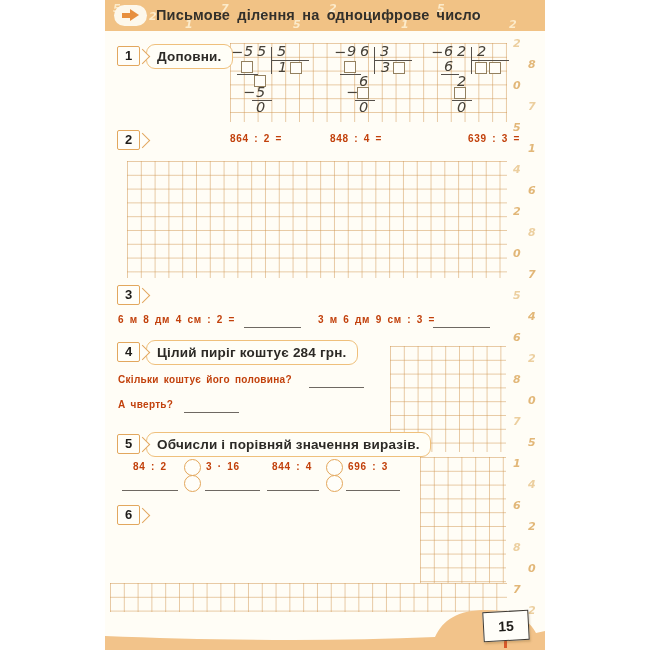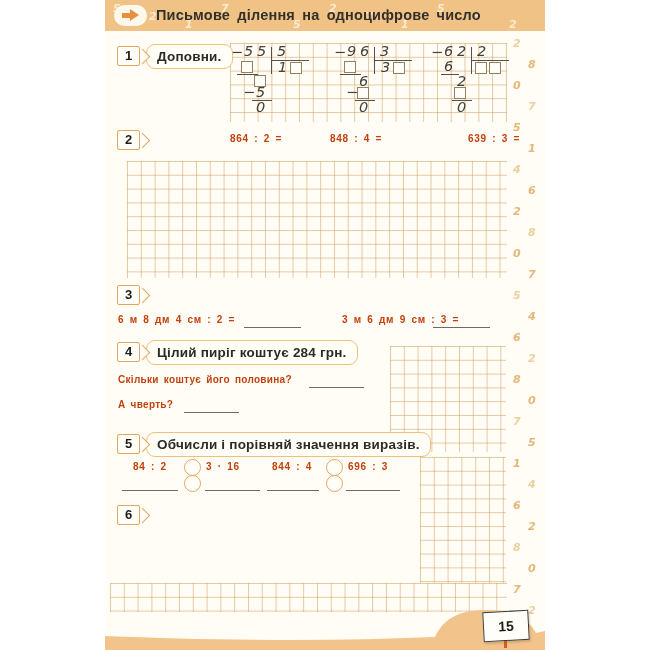--- a/index.html
+++ b/index.html
@@ -186,21 +186,21 @@
   <span class="tag-chev" style="left:32px;top:135px;"></span>
   <span class="tag-num" style="left:12px;top:130px;">2</span>
   <span class="eq" style="left:125px;top:133px;">864 : 2 =</span>
   <span class="eq" style="left:225px;top:133px;">848 : 4 =</span>
   <span class="eq" style="left:335px;top:133px;margin-left:28px;">639 : 3 =</span>
 
   <span class="tag-chev" style="left:32px;top:290px;"></span>
   <span class="tag-num" style="left:12px;top:285px;">3</span>
   <span class="eq" style="left:13px;top:314px;">6 м 8 дм 4 см : 2 =</span>
   <span class="blank" style="left:139px;top:315px;width:57px;"></span>
-  <span class="eq" style="left:213px;top:314px;margin-left:24px;">3 м 6 дм 9 см : 3 =</span>
+  <span class="eq" style="left:213px;top:314px;">3 м 6 дм 9 см : 3 =</span>
   <span class="blank" style="left:328px;top:315px;width:57px;"></span>
 
   <span class="tag-chev" style="left:32px;top:347px;"></span>
   <span class="tag-num" style="left:12px;top:342px;">4</span>
   <div class="bubble" style="left:41px;top:340px;">Цілий пиріг коштує 284 грн.</div>
   <span class="eq" style="left:13px;top:374px;letter-spacing:.3px;">Скільки коштує його половина?</span>
   <span class="blank" style="left:204px;top:375px;width:55px;"></span>
   <span class="eq" style="left:13px;top:399px;letter-spacing:.3px;">А чверть?</span>
   <span class="blank" style="left:79px;top:400px;width:55px;"></span>
 

